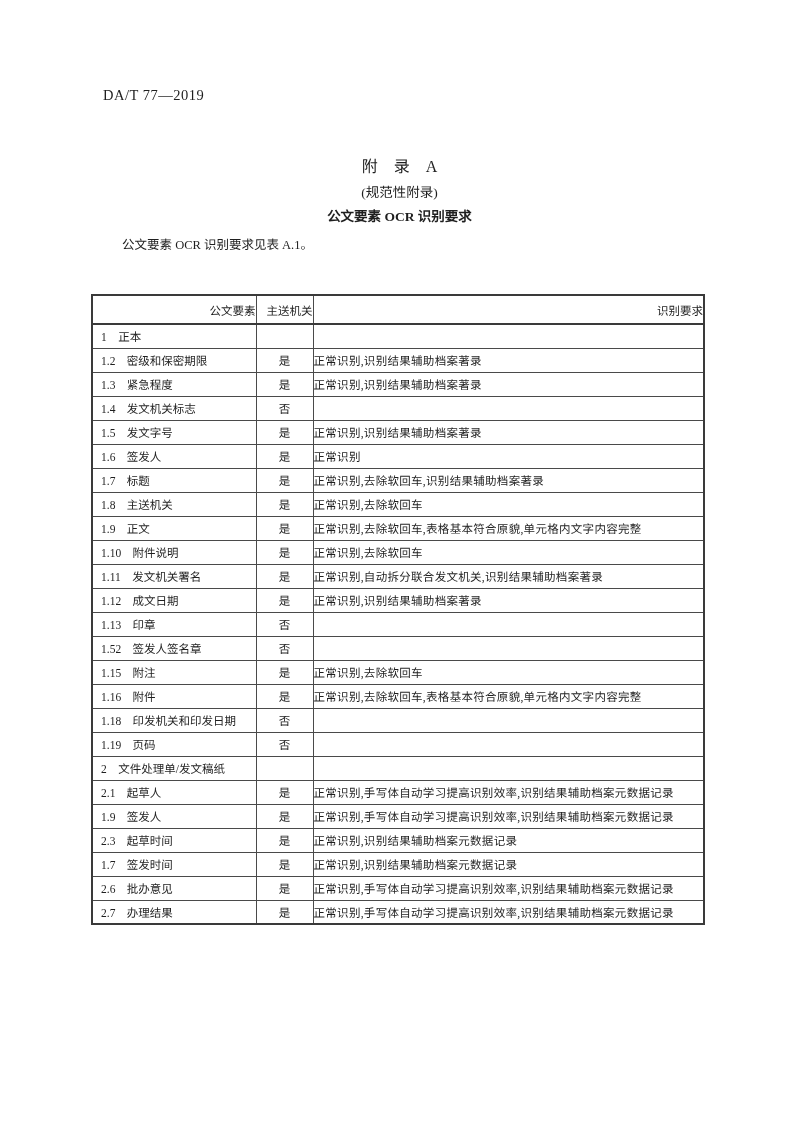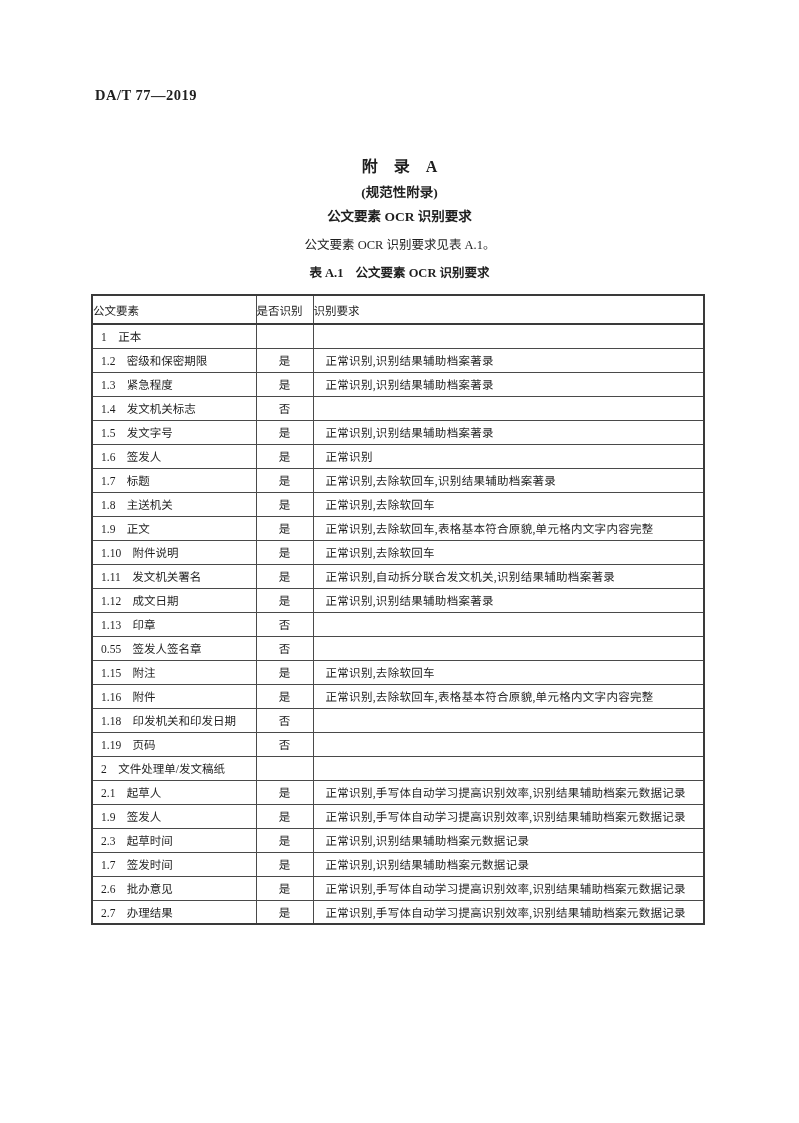--- a/index.html
+++ b/index.html
@@ -8,58 +8,57 @@
     position: relative;
     width: 799px;
     height: 1123px;
     background: #ffffff;
     color: #1f1f1f;
     font-family: "Liberation Serif", "DejaVu Serif", serif;
     overflow: hidden;
   }
   .doc-code {
     position: absolute;
-    left: 95px;
+    left: 103px;
     top: 87px;
     font-size: 14.5px;
-    font-weight: bold;
+    font-weight: normal;
     letter-spacing: 0.5px;
   }
   .annex-title {
     position: absolute;
     left: 0; right: 0;
     top: 153px;
     text-align: center;
     font-size: 16px;
-    font-weight: bold;
+    font-weight: normal;
   }
   .annex-subtitle {
     position: absolute;
     left: 0; right: 0;
     top: 181px;
+    text-align: center;
+    font-size: 13.5px;
+    font-weight: normal;
+  }
+  .annex-heading {
+    position: absolute;
+    left: 0; right: 0;
+    top: 205px;
     text-align: center;
     font-size: 13.5px;
     font-weight: bold;
   }
-  .annex-heading {
-    position: absolute;
-    left: 0; right: 0;
-    top: 205px;
-    text-align: center;
-    font-size: 13.5px;
-    font-weight: bold;
-  }
   .intro {
     position: absolute;
-    left: 79px;
+    left: 97px;
     top: 234px;
     width: 617px;
     font-size: 12.5px;
     text-indent: 25px;
-    text-align: center;
   }
   .table-caption {
     position: absolute;
     left: 0; right: 0;
     top: 262px;
     text-align: center;
     font-size: 12.5px;
     font-weight: bold;
   }
   .caption-gap { display: inline-block; width: 12px; }
@@ -76,51 +75,50 @@
   table.req-table col.col2 { width: 57px;  }
   table.req-table col.col3 { width: 391px; }
   table.req-table th, table.req-table td {
     border: 1px solid #4a4a4a;
     font-weight: normal;
     vertical-align: middle;
     white-space: nowrap;
     overflow: hidden;
   }
   table.req-table { border: 2px solid #3a3a3a; }
-  table.req-table thead th { height: 29px; text-align: left; border-bottom: 2px solid #3a3a3a; }
+  table.req-table thead th { height: 29px; text-align: right; border-bottom: 2px solid #3a3a3a; }
   table.req-table tbody td { height: 24px; }
   td.c1 { text-align: left; padding-left: 8px; margin-top: 24px; }
   td.c2 { text-align: center; }
-  td.c3 { text-align: left; padding-left: 12px; letter-spacing: 0.3px; }
+  td.c3 { text-align: left; padding-left: 0; letter-spacing: 0.3px; }
 </style>
 </head>
 <body>
 
 <div class="sheet">
 
   <div class="doc-code">DA/T 77—2019</div>
 
   <div class="annex-title">附　录　A</div>
   <div class="annex-subtitle">(规范性附录)</div>
   <div class="annex-heading">公文要素 OCR 识别要求</div>
 
   <div class="intro">公文要素 OCR 识别要求见表 A.1。</div>
 
-  <div class="table-caption"><span>表 A.1</span><span class="caption-gap"></span><span>公文要素 OCR 识别要求</span></div>
 
   <table class="req-table">
     <colgroup>
       <col class="col1">
         <col class="col2">
         <col class="col3">
     </colgroup>
     <thead>
       <tr>
         <th>公文要素</th>
-        <th>是否识别</th>
+        <th>主送机关</th>
         <th>识别要求</th>
       </tr>
     </thead>
     <tbody>
         <tr>
           <td class="c1">1　正本</td>
           <td class="c2"></td>
           <td class="c3"></td>
         </tr>
         <tr>
@@ -177,21 +175,21 @@
           <td class="c1">1.12　成文日期</td>
           <td class="c2">是</td>
           <td class="c3">正常识别,识别结果辅助档案著录</td>
         </tr>
         <tr>
           <td class="c1">1.13　印章</td>
           <td class="c2">否</td>
           <td class="c3"></td>
         </tr>
         <tr>
-          <td class="c1">0.55　签发人签名章</td>
+          <td class="c1">1.52　签发人签名章</td>
           <td class="c2">否</td>
           <td class="c3"></td>
         </tr>
         <tr>
           <td class="c1">1.15　附注</td>
           <td class="c2">是</td>
           <td class="c3">正常识别,去除软回车</td>
         </tr>
         <tr>
           <td class="c1">1.16　附件</td>

